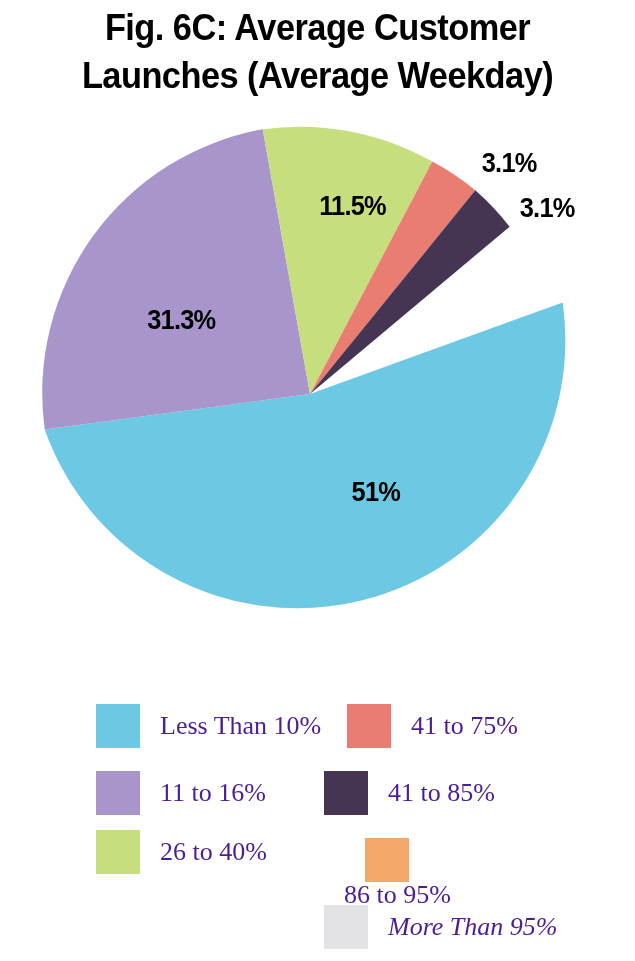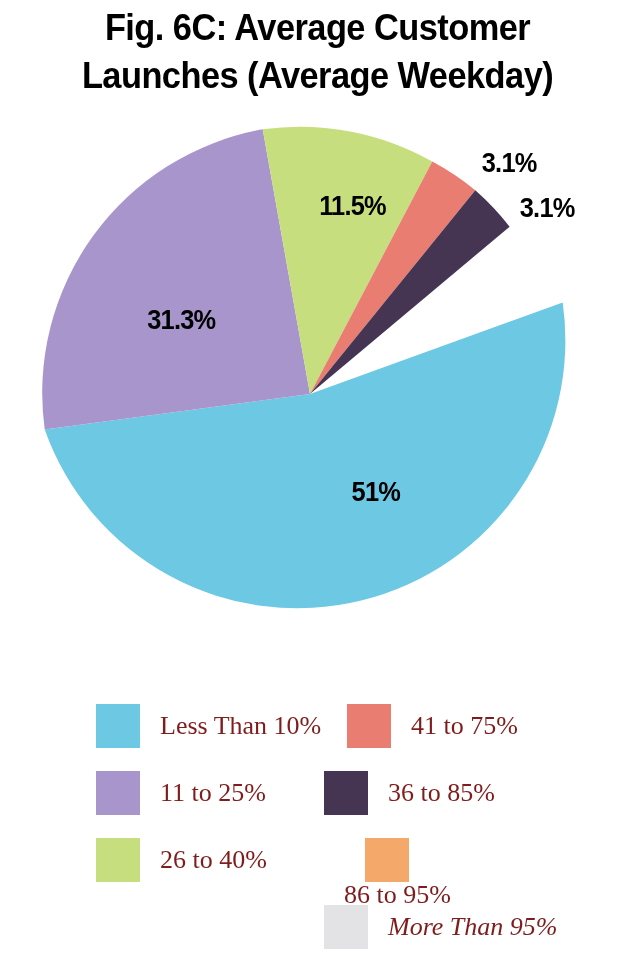--- a/index.html
+++ b/index.html
@@ -84,28 +84,28 @@
   }
   .legend-swatch {
     width: 44px;
     height: 44px;
     flex: 0 0 44px;
   }
   .legend-label {
     margin-left: 20px;
     font-family: "Liberation Serif", serif;
     font-size: 26px;
-    color: #7f1d1d;
+    color: #4c1d95;
     white-space: nowrap;
     line-height: 1;
   }
 
   .lg-c0 { left: 96px;  top: 10px; }
   .lg-c1 { left: 96px;  top: 77px; }
-  .lg-c2 { left: 96px;  top: 144px; }
+  .lg-c2 { left: 96px;  top: 136px; }
   .rg-c0 { left: 341px; top: 10px; padding-left: 6px; }
   .rg-c1 { left: 324px; top: 77px; }
   .rg-c2 { left: 324px; top: 144px; flex-direction: column; }
   .rg-c3 { left: 324px; top: 211px; font-style: italic; }
 </style>
 </head>
 <body>
 
 <div id="chart-title">Fig. 6C: Average Customer
 Launches (Average Weekday)</div>
@@ -138,36 +138,36 @@
 
 <div id="legend">
 
   <div class="legend-item lg-c0">
     <span class="legend-swatch" style="background:#6cc8e3;"></span>
     <span class="legend-label">Less Than 10%</span>
   </div>
 
   <div class="legend-item lg-c1">
     <span class="legend-swatch" style="background:#a895cc;"></span>
-    <span class="legend-label">11 to 25%</span>
+    <span class="legend-label">11 to 16%</span>
   </div>
 
   <div class="legend-item lg-c2">
     <span class="legend-swatch" style="background:#c6de7e;"></span>
     <span class="legend-label">26 to 40%</span>
   </div>
 
   <div class="legend-item rg-c0">
     <span class="legend-swatch" style="background:#e97d72;"></span>
     <span class="legend-label">41 to 75%</span>
   </div>
 
   <div class="legend-item rg-c1">
     <span class="legend-swatch" style="background:#453552;"></span>
-    <span class="legend-label">36 to 85%</span>
+    <span class="legend-label">41 to 85%</span>
   </div>
 
   <div class="legend-item rg-c2">
     <span class="legend-swatch" style="background:#f4a96b;"></span>
     <span class="legend-label">86 to 95%</span>
   </div>
 
   <div class="legend-item rg-c3">
     <span class="legend-swatch" style="background:#e3e3e5;"></span>
     <span class="legend-label">More Than 95%</span>

